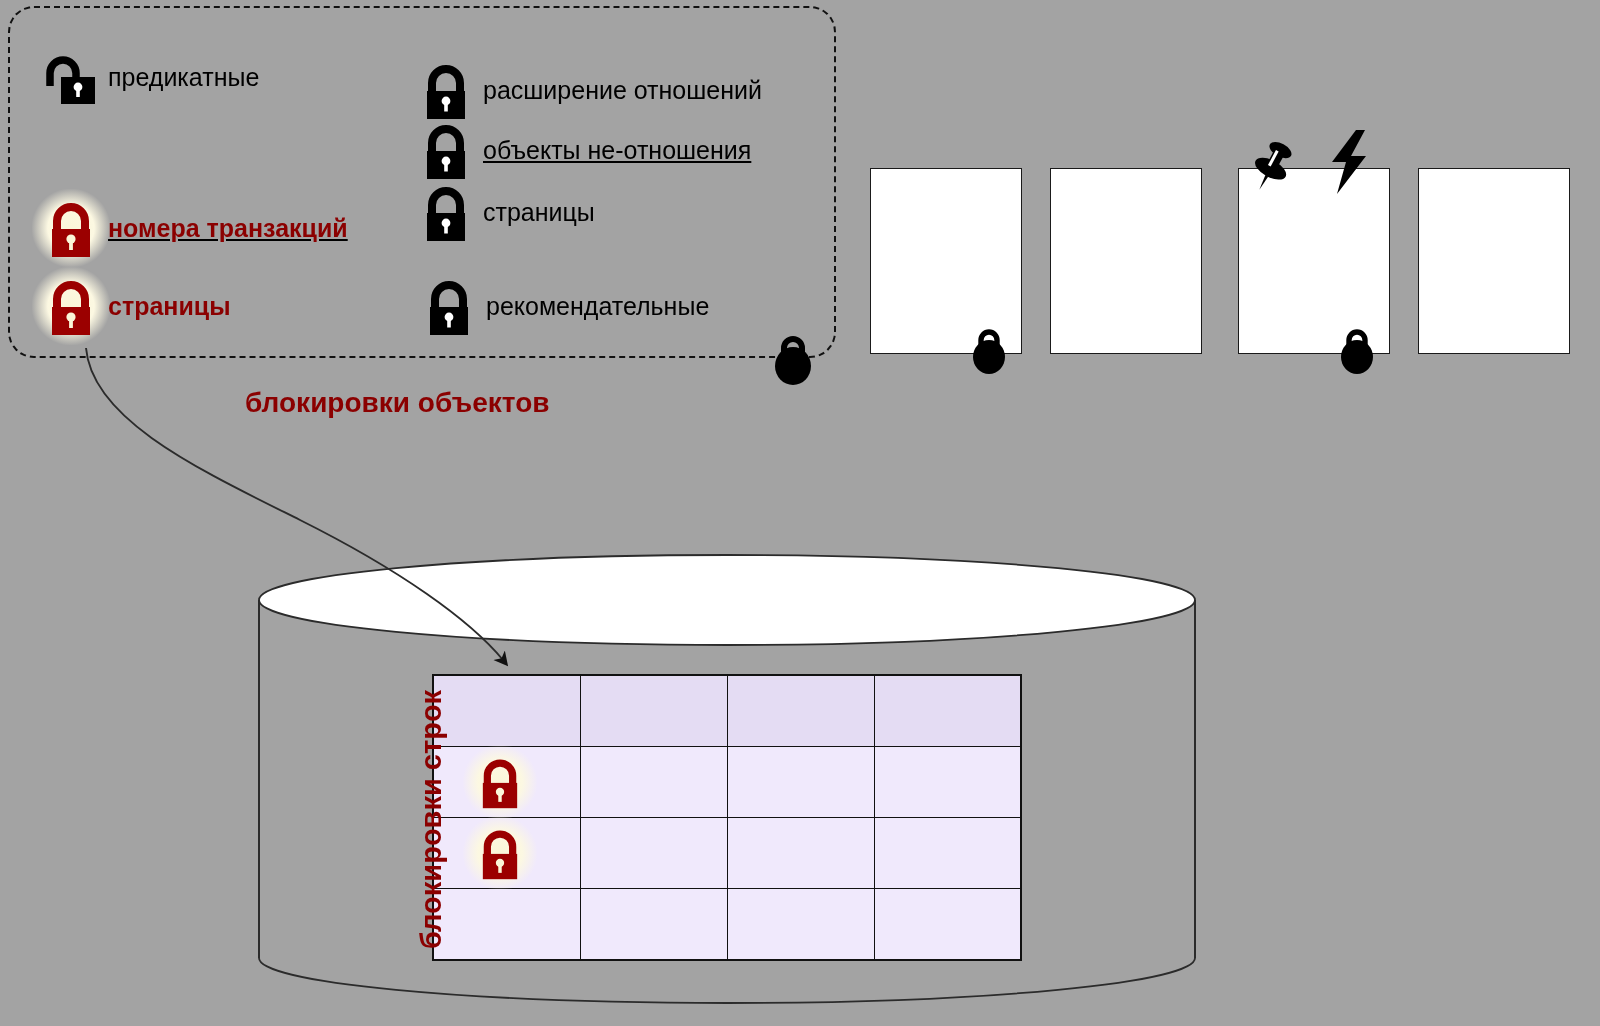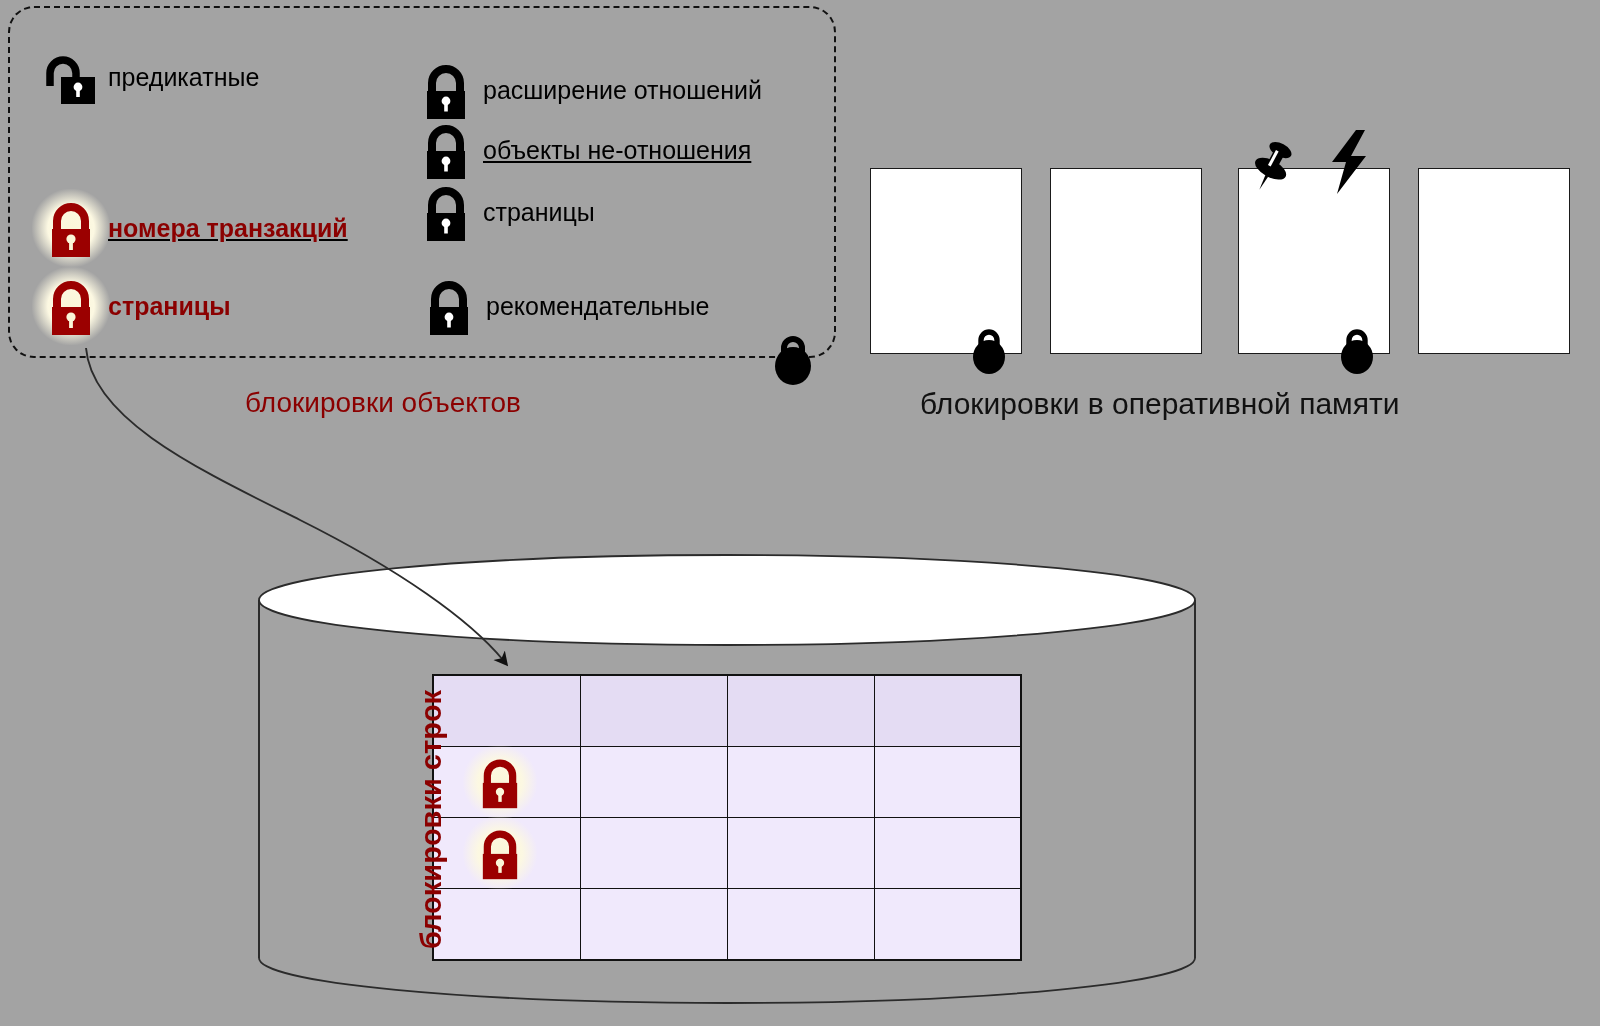--- a/index.html
+++ b/index.html
@@ -87,21 +87,21 @@
   
   .caption {
     position: absolute;
     white-space: nowrap;
     line-height: 1;
   }
   #object-locks-caption {
     left: 245px;
     top: 389px;
     font-size: 28px;
-    font-weight: normal;
+    font-weight: bold;
     color: #8b0000;
   }
   #memory-locks-caption {
     left: 920px;
     top: 389px;
     font-size: 30px;
     color: #111;
   }
 
   
@@ -295,21 +295,20 @@
     </div>
 
     <div style="position:absolute; left:455px; top:-40px; width:48px; height:70px;">
       <svg class="ico" width="48" height="70" viewBox="0 0 48 70">
         <path d="M31 2 L7 34 L21 34 L12 66 L41 28 L26 28 L40 2 Z" fill="#000"></path>
       </svg>
     </div>
   </div>
 
   <div class="caption" id="object-locks-caption">блокировки объектов</div>
-  <div class="caption" id="memory-locks-caption">блокировки в оперативной памяти</div>
 
   <div id="db-cylinder">
     <svg class="ico" width="950" height="460" viewBox="0 0 950 460">
       <ellipse cx="475" cy="52" rx="468" ry="45" fill="#ffffff" stroke="#2b2b2b" stroke-width="1.8"></ellipse>
       <path d="M7 52 L7 410 A468 45 0 0 0 943 410 L943 52" fill="#ffffff" fill-opacity="0" stroke="#2b2b2b" stroke-width="1.8"></path>
       <path d="M7 52 L7 410" stroke="#2b2b2b" stroke-width="1.8" fill="none"></path>
       <path d="M943 52 L943 410" stroke="#2b2b2b" stroke-width="1.8" fill="none"></path>
     </svg>
   </div>
 

